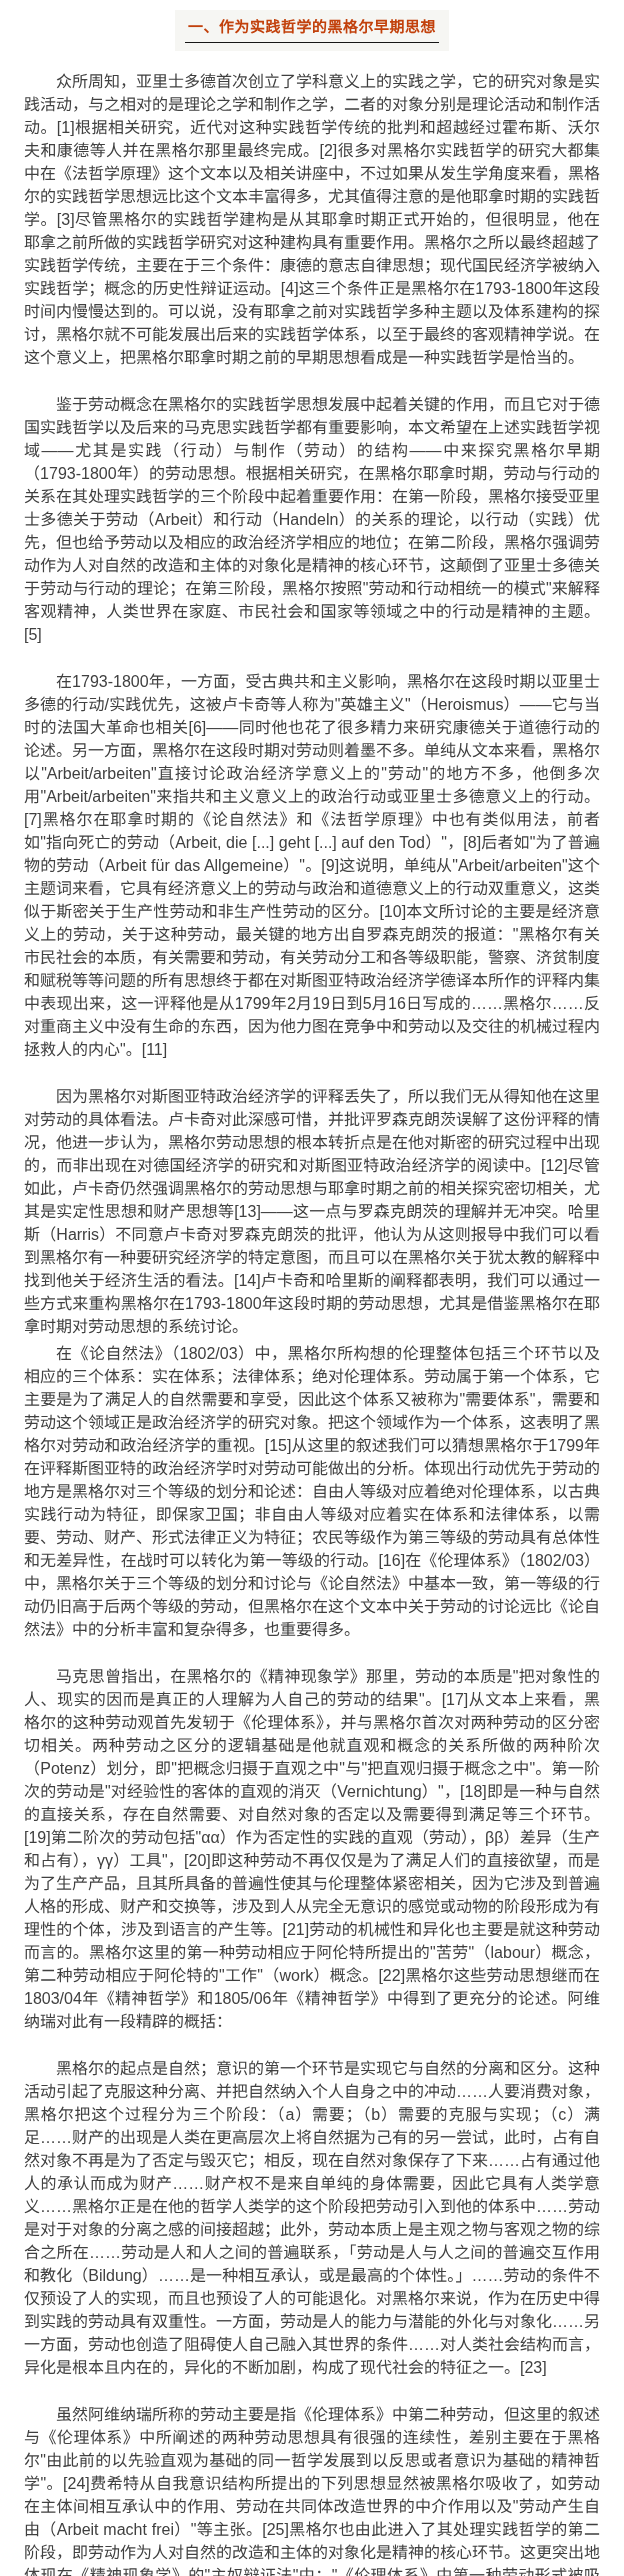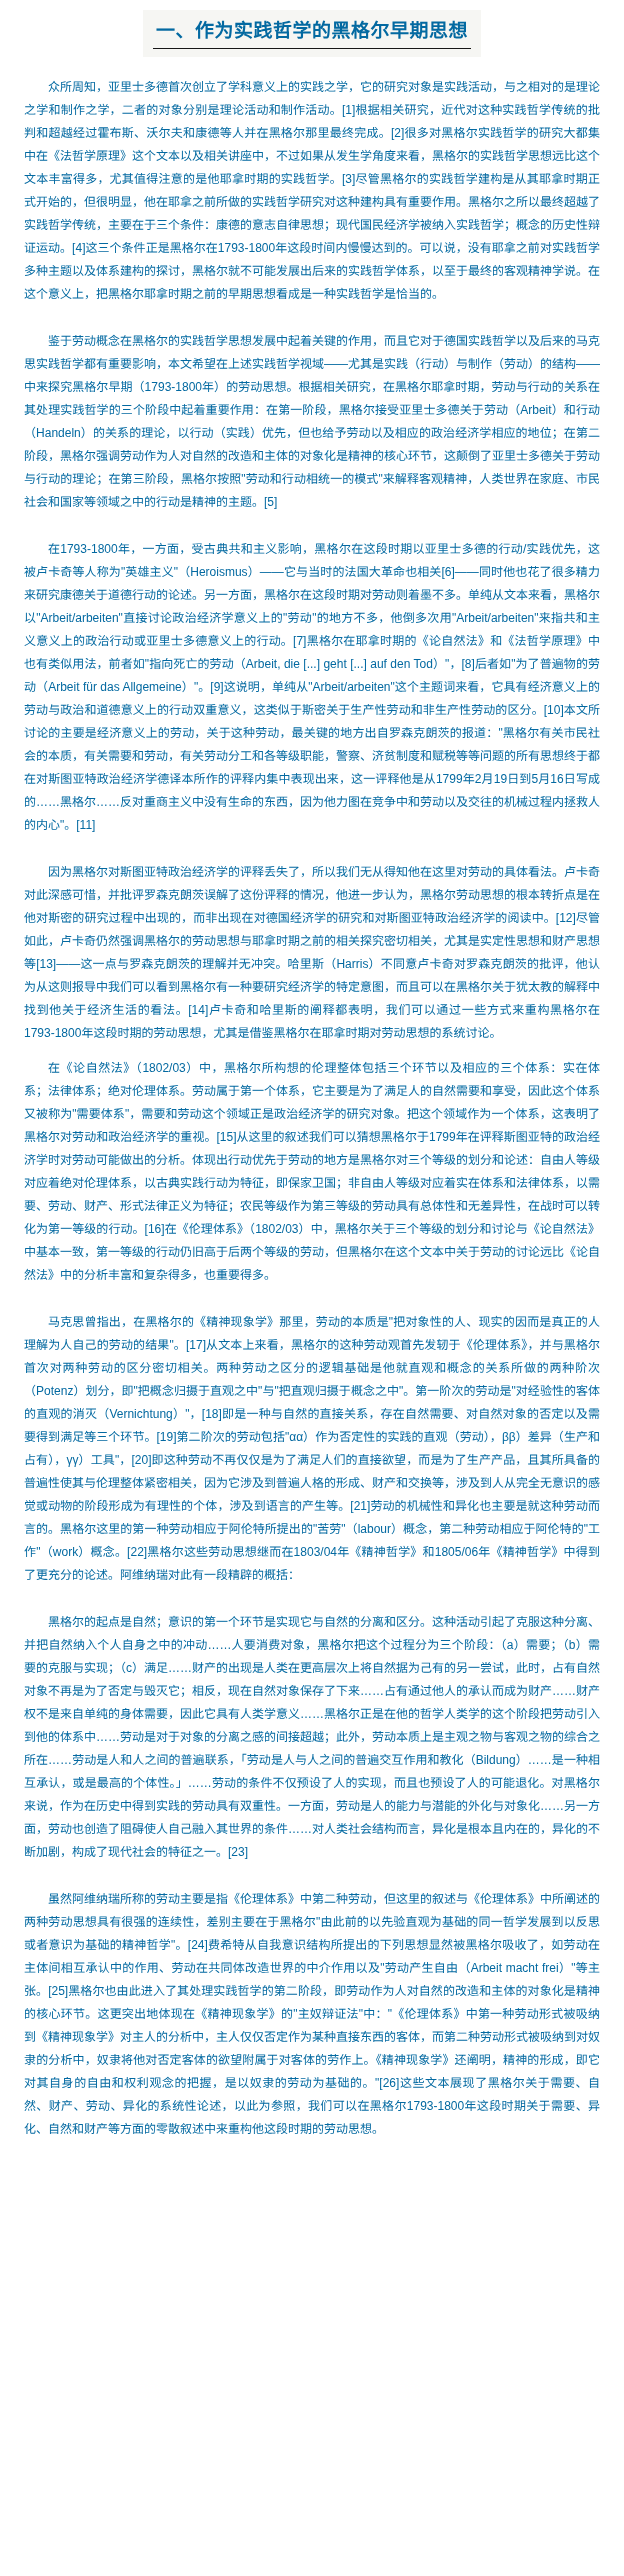--- a/index.html
+++ b/index.html
@@ -21,36 +21,36 @@
   .section-2 .heading-row {
     margin-top: 23px;
   }
   .heading-box {
     display: inline-block;
     background: #f6f6f3;
     padding: 5.4px 9.8px 8.7px 9.8px;
   }
   .heading-text {
     display: inline-block;
-    font-size: 19px;
+    font-size: 15px;
     font-weight: 700;
-    color: #0369a1;
+    color: #c2410c;
     letter-spacing: 0.5px;
     border-bottom: 1.1px solid #161616;
     padding: 0 3.3px 5.4px 3.3px;
     white-space: nowrap;
   }
   .para {
-    font-size: 12px;
+    font-size: 16px;
     line-height: 23px;
-    color: #0369a1;
+    color: #404040;
     text-align: justify;
     text-justify: inter-ideograph;
     text-indent: 2em;
-    margin: 12px 0 24px 0;
+    margin: 4px 0 24px 0;
     word-break: break-word;
   }
   .para:last-child {
     margin-bottom: 0;
   }
 </style>
 </head>
 <body>
 
 <div class="page">

